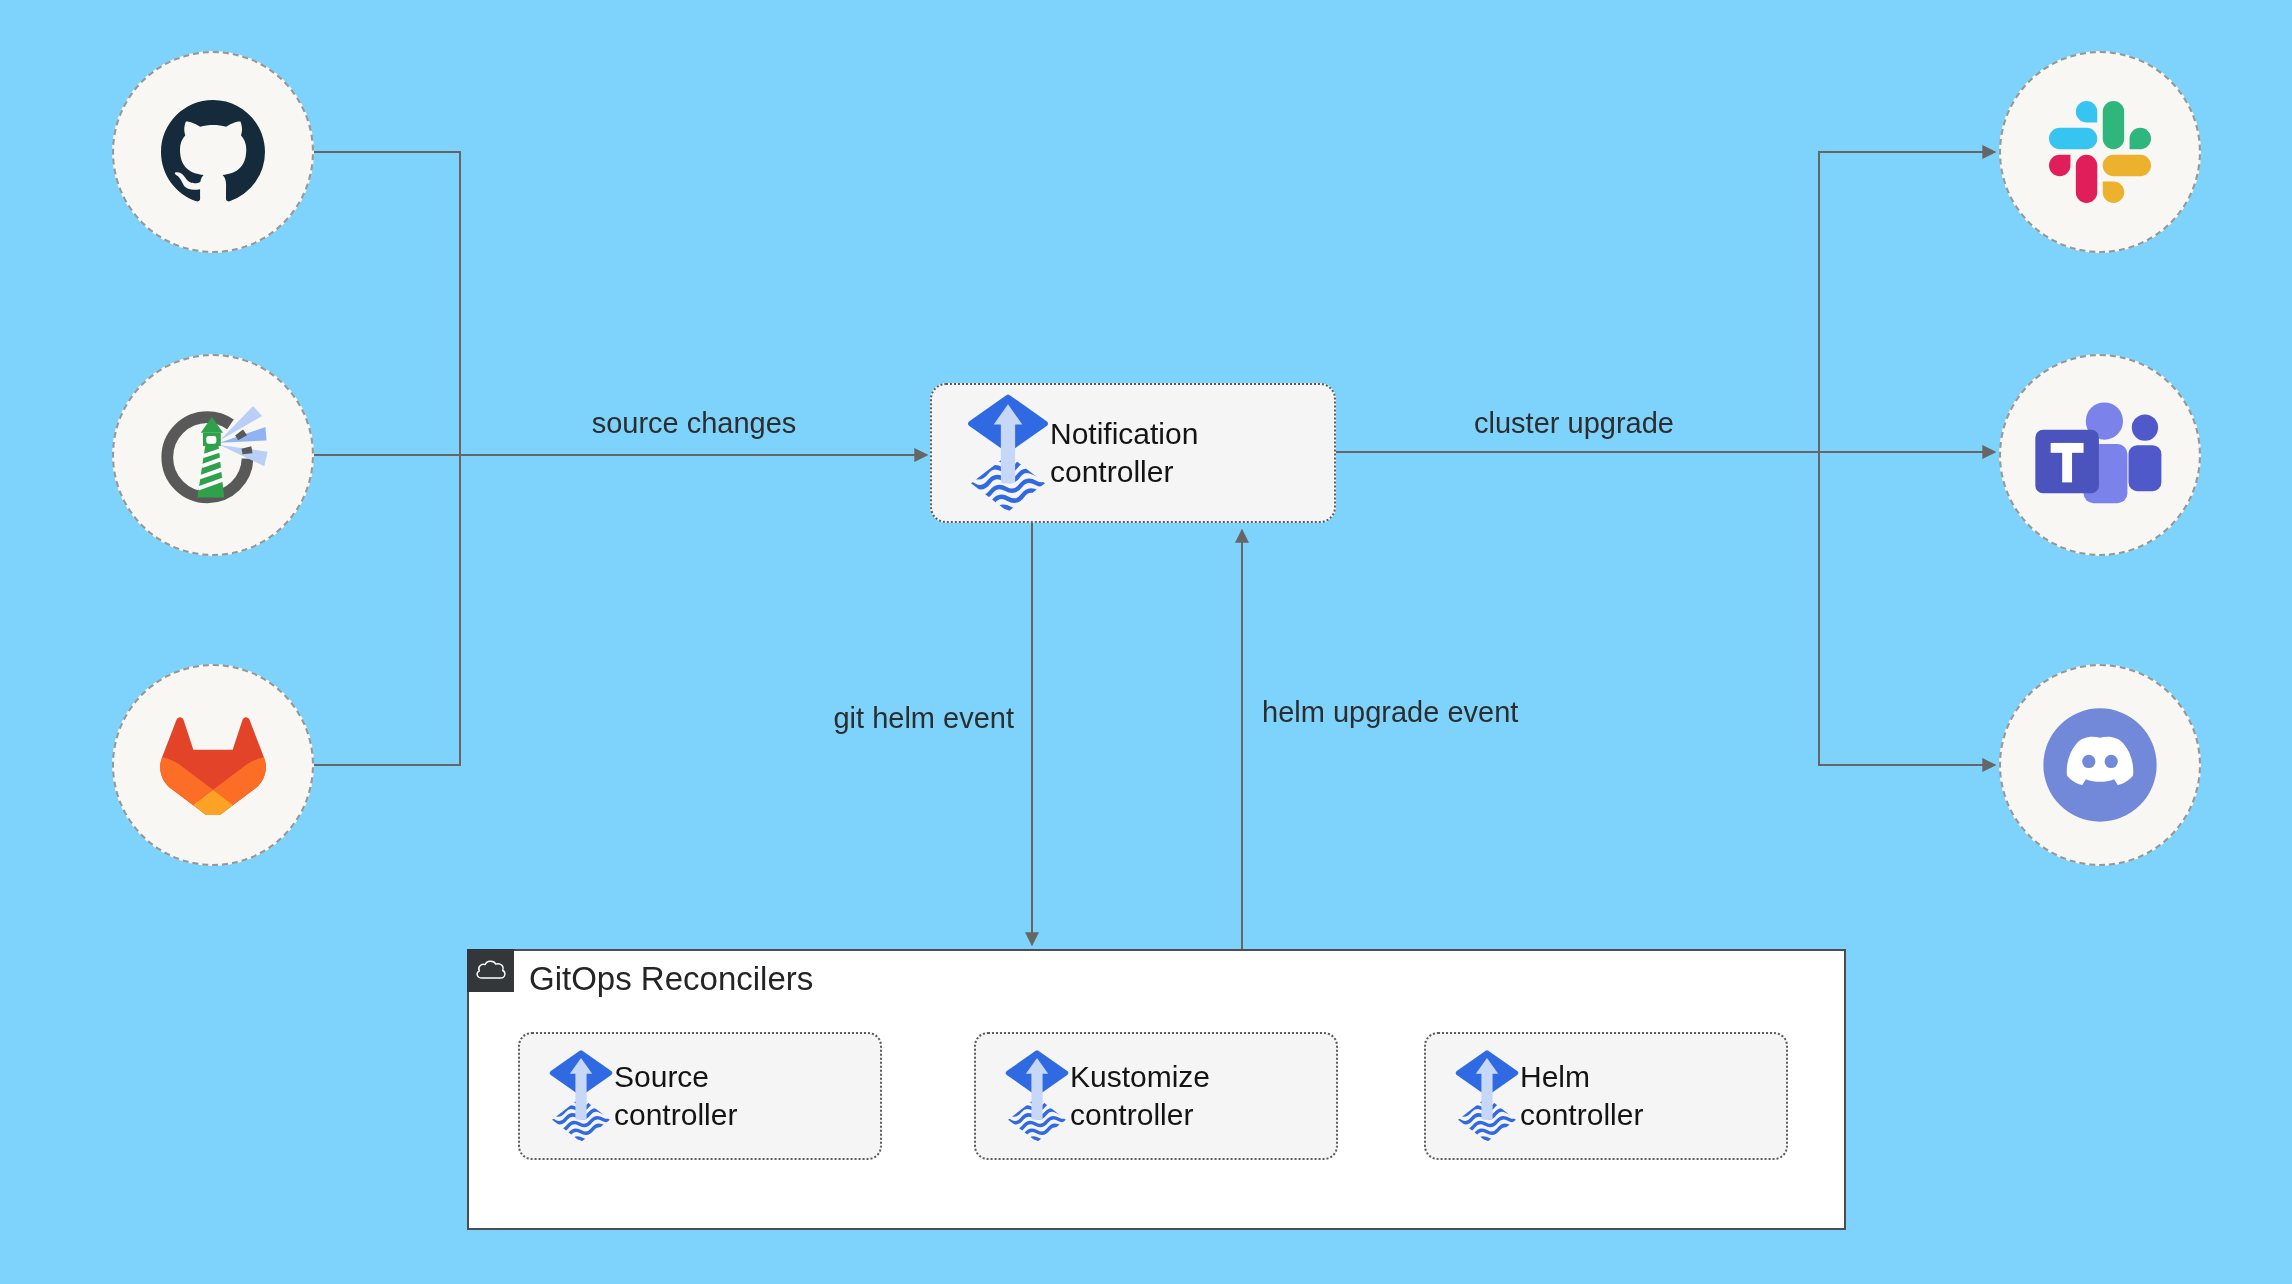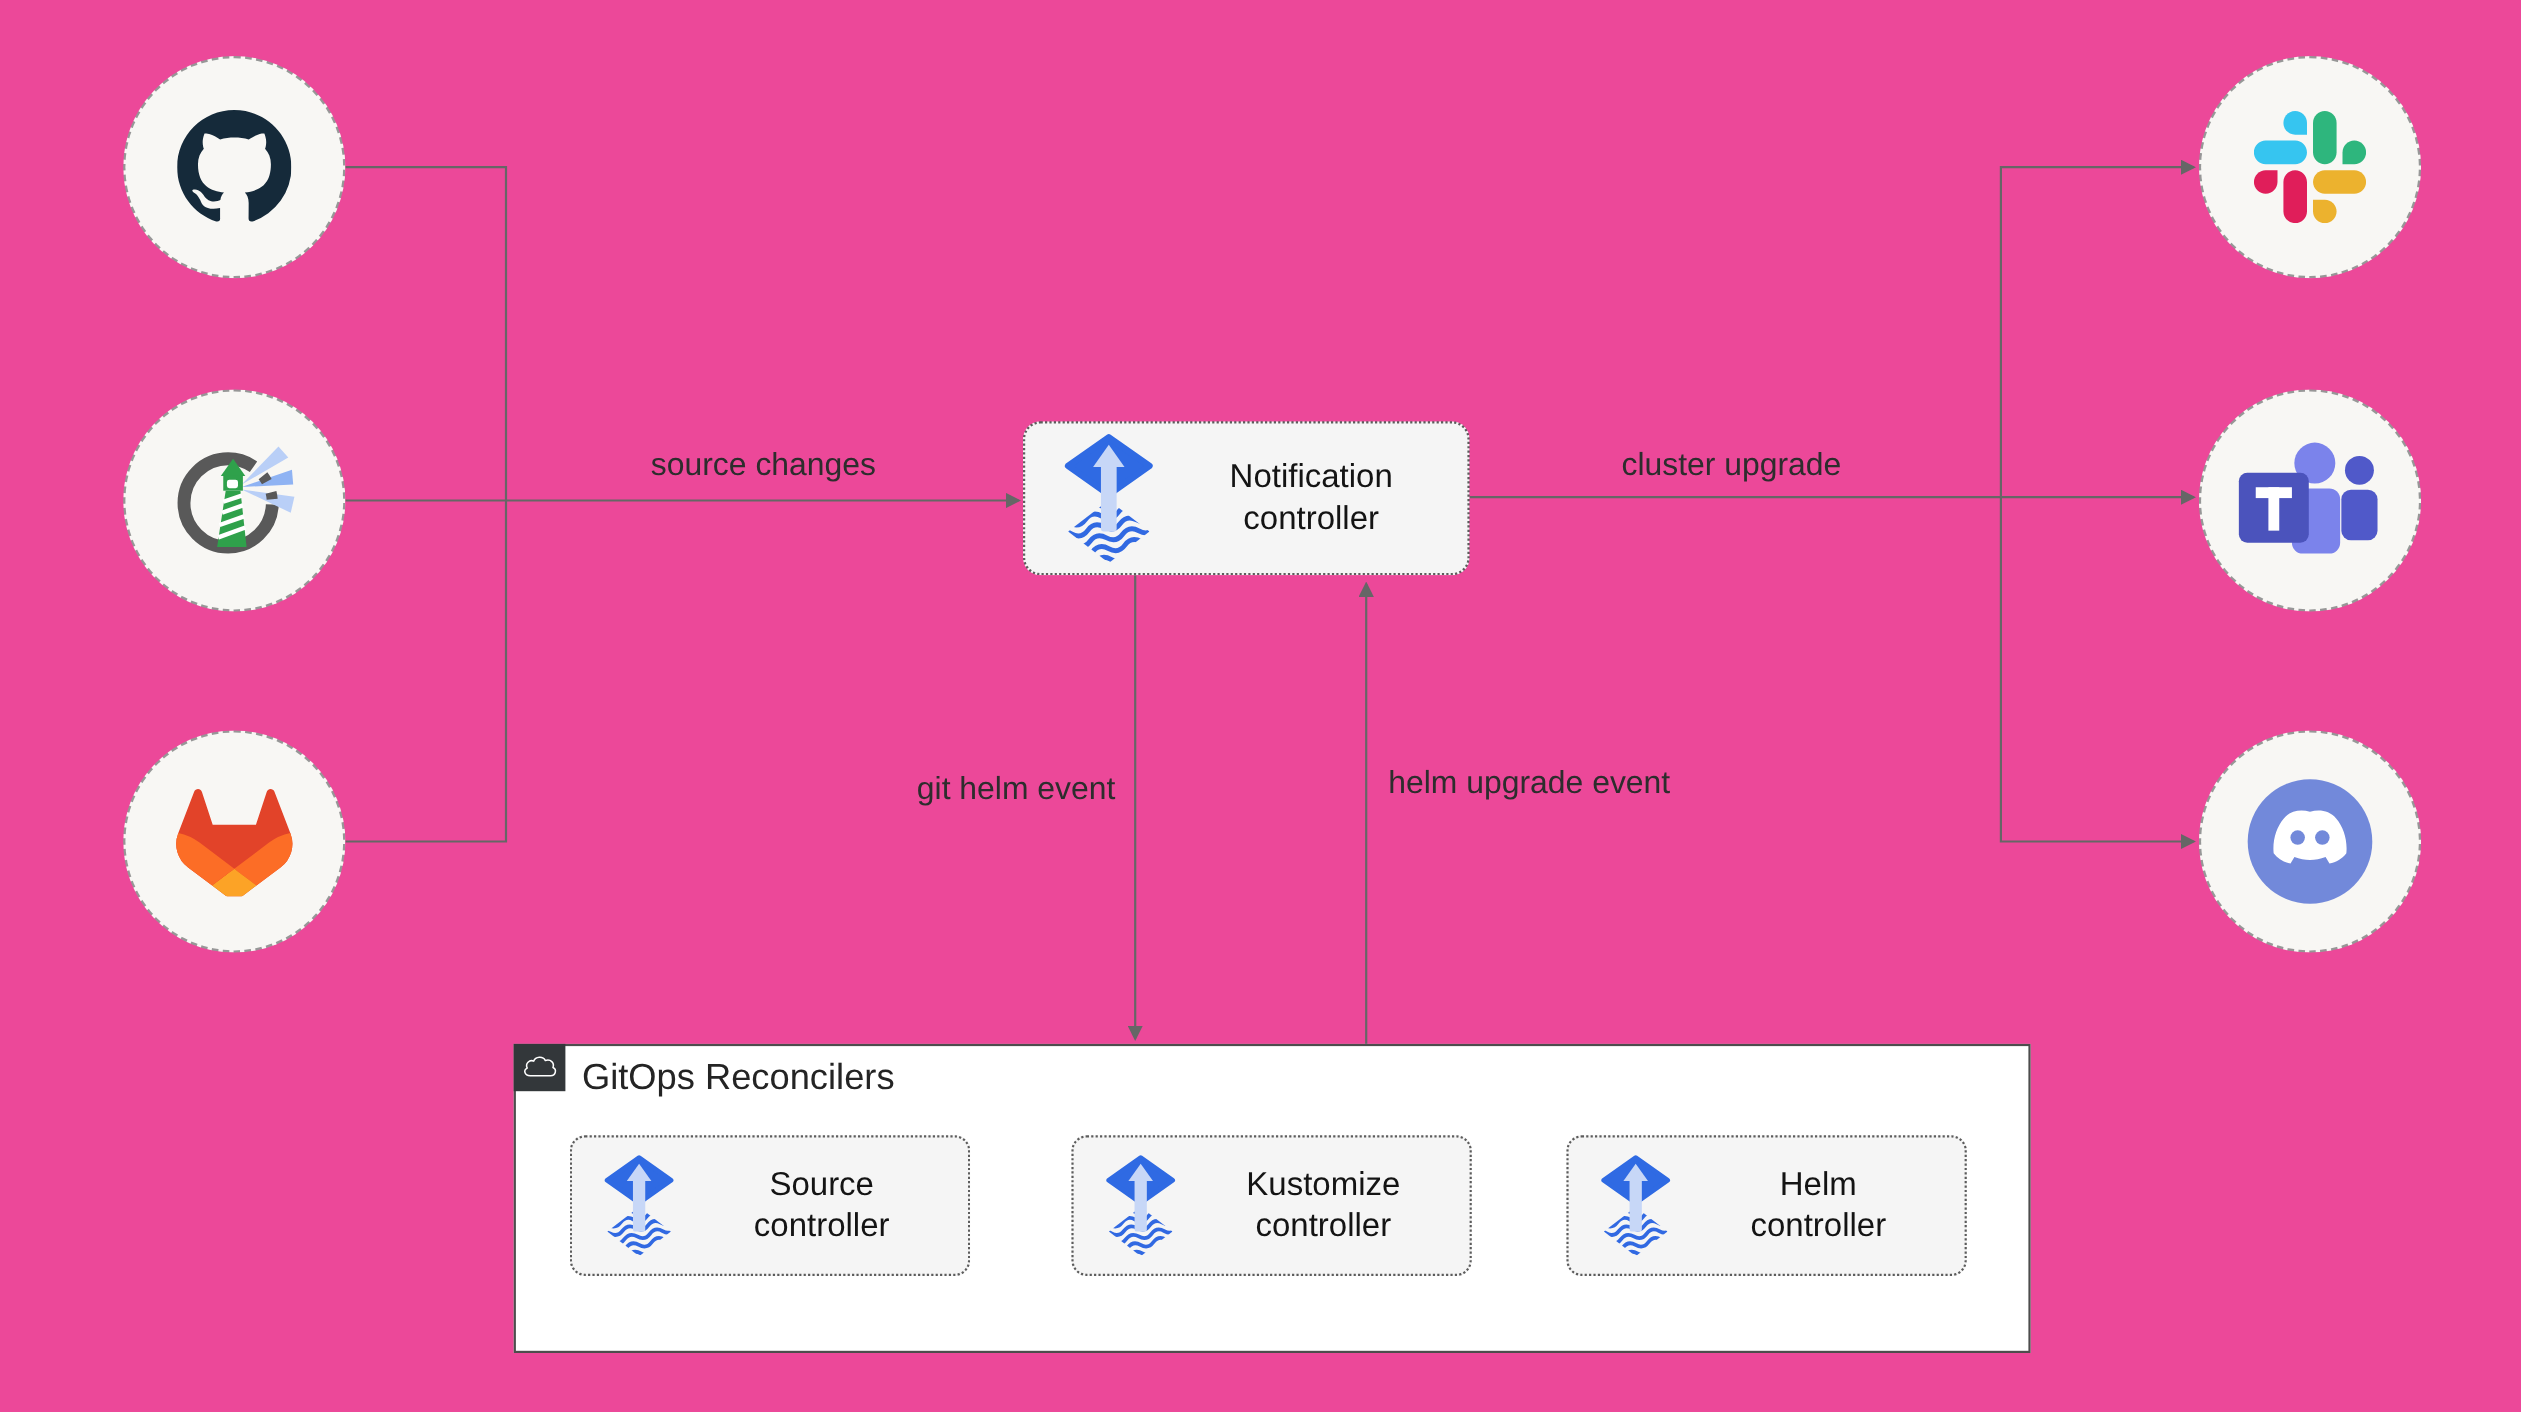--- a/index.html
+++ b/index.html
@@ -1,33 +1,33 @@
 <!DOCTYPE html>
 <html><head>
 <meta charset="utf-8">
 <style>
   html,body{margin:0;padding:0;background:#ffffff;}
   .canvas{
-    position:relative;width:2292px;height:1284px;background:#ec4899;overflow:hidden;
+    position:relative;width:2292px;height:1284px;background:#7dd3fc;overflow:hidden;
     font-family:"Liberation Sans","DejaVu Sans",sans-serif;color:#1f1f1f;
   }
   .edge-layer{position:absolute;left:0;top:0;width:2292px;height:1284px;}
   .hidden-defs{position:absolute;width:0;height:0;overflow:hidden;}
 
   .circle-node{
     position:absolute;width:202px;height:202px;border-radius:50%;
     background:#f8f7f4;border:2px dashed #979797;
     display:flex;align-items:center;justify-content:center;box-sizing:border-box;
   }
   .ctrl-box{
     position:absolute;background:#f5f5f5;border:2px dotted #5c5c5c;border-radius:16px;
     box-sizing:border-box;display:flex;align-items:center;
   }
   .ctrl-label{
-    flex:1;text-align:center;font-size:30px;line-height:38px;color:#141414;white-space:pre-line;
+    flex:1;text-align:left;font-size:30px;line-height:38px;color:#141414;white-space:pre-line;
   }
   .notification{left:930px;top:383px;width:406px;height:140px;padding-left:34px;}
   .inner-box{width:364px;height:128px;padding-left:28px;border-radius:14px;}
 
   .group-box{
     position:absolute;left:467px;top:949px;width:1379px;height:281px;
     border:2px solid #4d4d4d;background:#ffffff;box-sizing:border-box;
   }
   .group-tab{
     position:absolute;left:-2px;top:-2px;width:47px;height:43px;background:#33373a;

